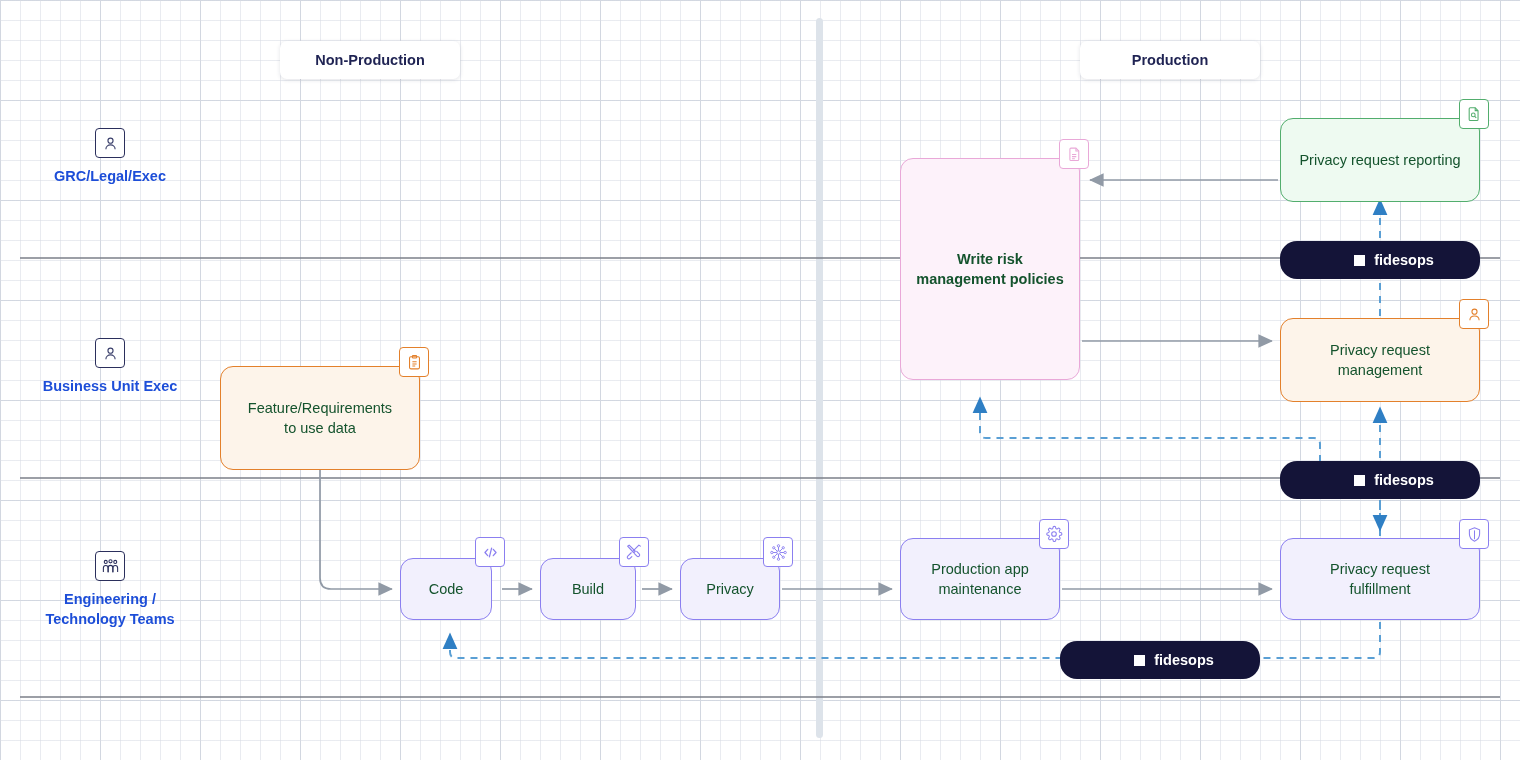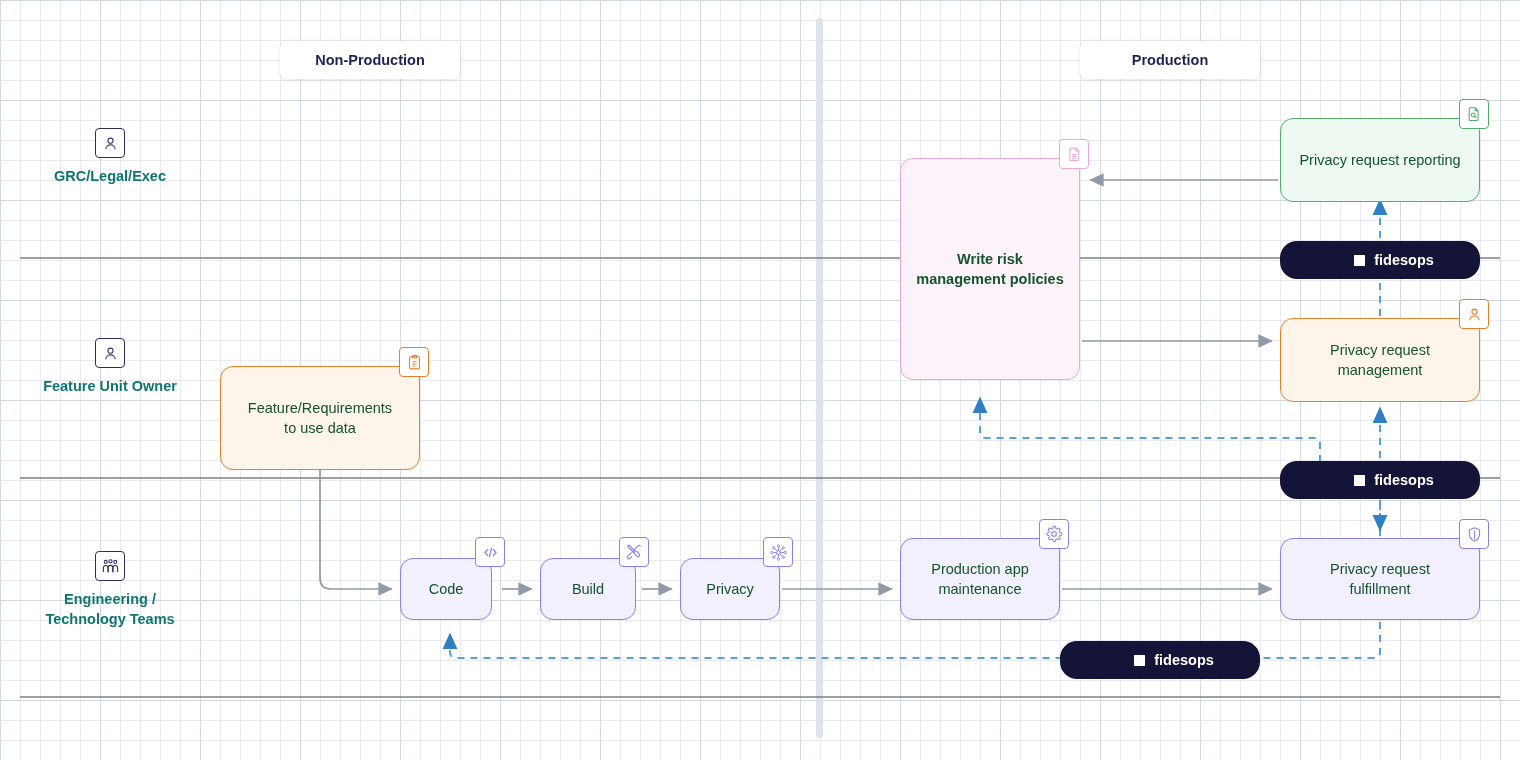--- a/index.html
+++ b/index.html
@@ -19,21 +19,21 @@
       linear-gradient(to bottom, rgba(196,202,214,0.85) 1px, transparent 1px);
     background-size: 20px 20px, 20px 20px, 100px 100px, 100px 100px;
     background-position: 0px 0px, 0px 0px, 0px 0px, 0px 0px;
   }
   .svg-layer { position:absolute; left:0; top:0; width:1520px; height:760px; pointer-events:none; }
 
   
   .lane-label {
     position:absolute;
     text-align:center;
-    color:#0f766e;
+    color:#1d4ed8;
     font-weight:bold;
     font-size:14.5px;
     line-height:20px;
     width:200px;
     left:10px;
   }
   .lane-icon {
     width:30px; height:30px;
     border:1.6px solid #2b2f5c;
     border-radius:4px;
@@ -162,21 +162,21 @@
   <div>GRC/Legal/Exec</div>
 </div>
 
 <div class="lane-label" style="top:338px;">
   <div class="lane-icon">
     <svg width="17" height="17" viewBox="0 0 24 24" fill="none" stroke="#3a3f6b" stroke-width="1.6">
       <circle cx="12" cy="8" r="3.6"></circle>
       <path d="M5.5 20c0-3.6 2.9-6 6.5-6s6.5 2.4 6.5 6"></path>
     </svg>
   </div>
-  <div>Feature Unit Owner</div>
+  <div>Business Unit Exec</div>
 </div>
 
 <div class="lane-label" style="top:551px;">
   <div class="lane-icon">
     <svg width="19" height="19" viewBox="0 0 24 24" fill="none" stroke="#2b2f5c" stroke-width="1.35">
       <circle cx="6" cy="6.2" r="1.9"></circle>
       <circle cx="12" cy="5.4" r="2"></circle>
       <circle cx="18" cy="6.2" r="1.9"></circle>
       <path d="M3 19v-5.2a3 3 0 0 1 3-3 3 3 0 0 1 3 3V19"></path>
       <path d="M9 19.6v-6a3 3 0 0 1 3-3 3 3 0 0 1 3 3v6"></path>

